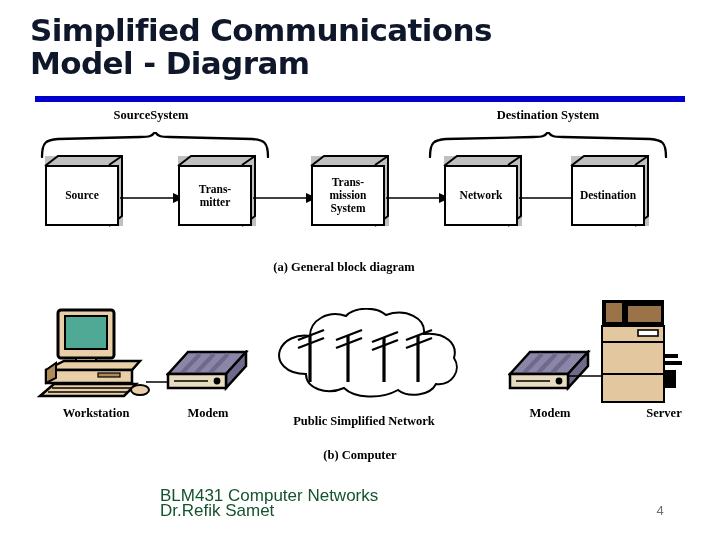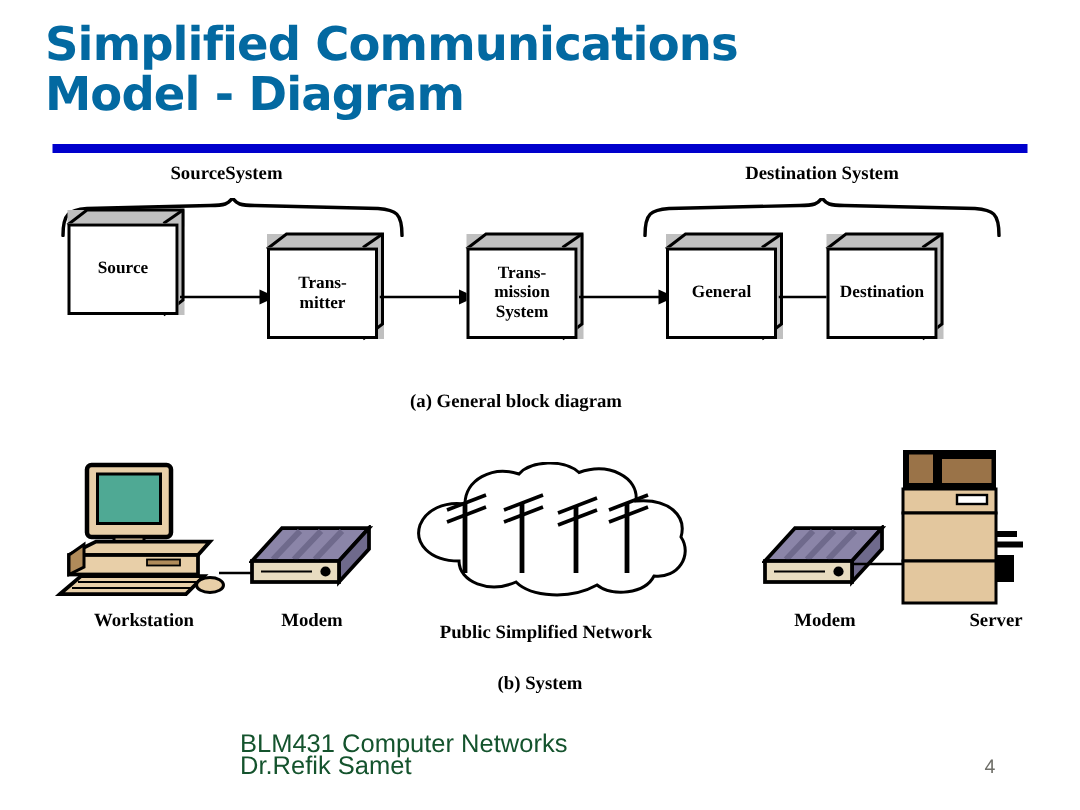--- a/index.html
+++ b/index.html
@@ -28,21 +28,21 @@
     left: 30px;
     top: 14px;
     width: 660px;
   }
   #slide-title {
     font-family: "DejaVu Sans", sans-serif;
     font-weight: bold;
     font-size: 31px;
     line-height: 33px;
     letter-spacing: -0.6px;
-    color: #0369a1;
+    color: #0f172a;
     white-space: pre-line;
     margin: 0;
   }
   #title-rule {
     position: absolute;
     left: 35px;
     top: 96px;
     width: 650px;
     height: 6px;
     background: #0000cc;
@@ -200,21 +200,21 @@
     <div class="sys-label" style="left:468px; top:4px; width:160px;">Destination System</div>
     <div class="sys-label" style="left:86px; top:4px; width:130px;">SourceSystem</div>
 
     <svg class="brace" style="left:40px; top:28px;" width="230" height="26" viewBox="0 0 230 26">
       <path d="M2,25 C2,10 6,8 18,7 L100,5 C110,5 112,4 115,0 C118,4 120,5 130,5 L212,7 C224,8 228,10 228,25" fill="none" stroke="#000000" stroke-width="2.3" stroke-linecap="round"></path>
     </svg>
     <svg class="brace" style="left:428px; top:28px;" width="240" height="26" viewBox="0 0 240 26">
       <path d="M2,25 C2,10 6,8 18,7 L105,5 C115,5 117,4 120,0 C123,4 125,5 135,5 L222,7 C234,8 238,10 238,25" fill="none" stroke="#000000" stroke-width="2.3" stroke-linecap="round"></path>
     </svg>
 
-    <div class="box3d" style="left:45px; top:36px;">
+    <div class="box3d" style="left:45px; top:52px;">
       <div class="top"></div>
       <div class="side"></div>
       <svg class="shellEdges" width="78" height="72" viewBox="0 0 78 72">
         <path d="M0,10 L13,0 L77,0 L77,60 L64,70" fill="none" stroke="#000000" stroke-width="2"></path>
         <path d="M64,9 L77,0" fill="none" stroke="#000000" stroke-width="2"></path>
       </svg>
       <div class="face">
         <span class="box-label">Source</span>
       </div>
     </div>
@@ -262,30 +262,30 @@
     </svg>
 
     <div class="box3d" style="left:444px; top:52px;">
       <div class="top"></div>
       <div class="side"></div>
       <svg class="shellEdges" width="78" height="72" viewBox="0 0 78 72">
         <path d="M0,10 L13,0 L77,0 L77,60 L64,70" fill="none" stroke="#000000" stroke-width="2"></path>
         <path d="M64,9 L77,0" fill="none" stroke="#000000" stroke-width="2"></path>
       </svg>
       <div class="face">
-        <span class="box-label">General</span>
+        <span class="box-label">Network</span>
       </div>
     </div>
 
     <svg class="connector" style="left:519px; top:88px;" width="66" height="12" viewBox="0 0 66 12">
       <line x1="0" y1="6" x2="55" y2="6" stroke="#000000" stroke-width="1.6"></line>
       <polygon points="53,1 64,6 53,11" fill="#000000"></polygon>
     </svg>
 
-    <div class="box3d" style="left:551px; top:52px;">
+    <div class="box3d" style="left:571px; top:52px;">
       <div class="top"></div>
       <div class="side"></div>
       <svg class="shellEdges" width="78" height="72" viewBox="0 0 78 72">
         <path d="M0,10 L13,0 L77,0 L77,60 L64,70" fill="none" stroke="#000000" stroke-width="2"></path>
         <path d="M64,9 L77,0" fill="none" stroke="#000000" stroke-width="2"></path>
       </svg>
       <div class="face">
         <span class="box-label">Destination</span>
       </div>
     </div>
@@ -398,21 +398,21 @@
       <rect x="6" y="76" width="62" height="28" fill="#e3c79e" stroke="#000000" stroke-width="2"></rect>
 
       <g fill="#000000">
         <rect x="68" y="56" width="14" height="4"></rect>
         <rect x="68" y="63" width="20" height="4"></rect>
         <rect x="68" y="72" width="12" height="18"></rect>
       </g>
     </svg>
     <div class="dev-label" style="left:616px; top:112px; width:96px;">Server</div>
 
-    <div class="cap" style="left:250px; top:154px; width:220px;">(b) System</div>
+    <div class="cap" style="left:250px; top:154px; width:220px;">(b) Computer</div>
   </div>
 
   <div id="footer">
     <div id="footer-text">BLM431 Computer Networks
 Dr.Refik Samet</div>
     <div id="page-number">4</div>
   </div>
 
 </div>
 

